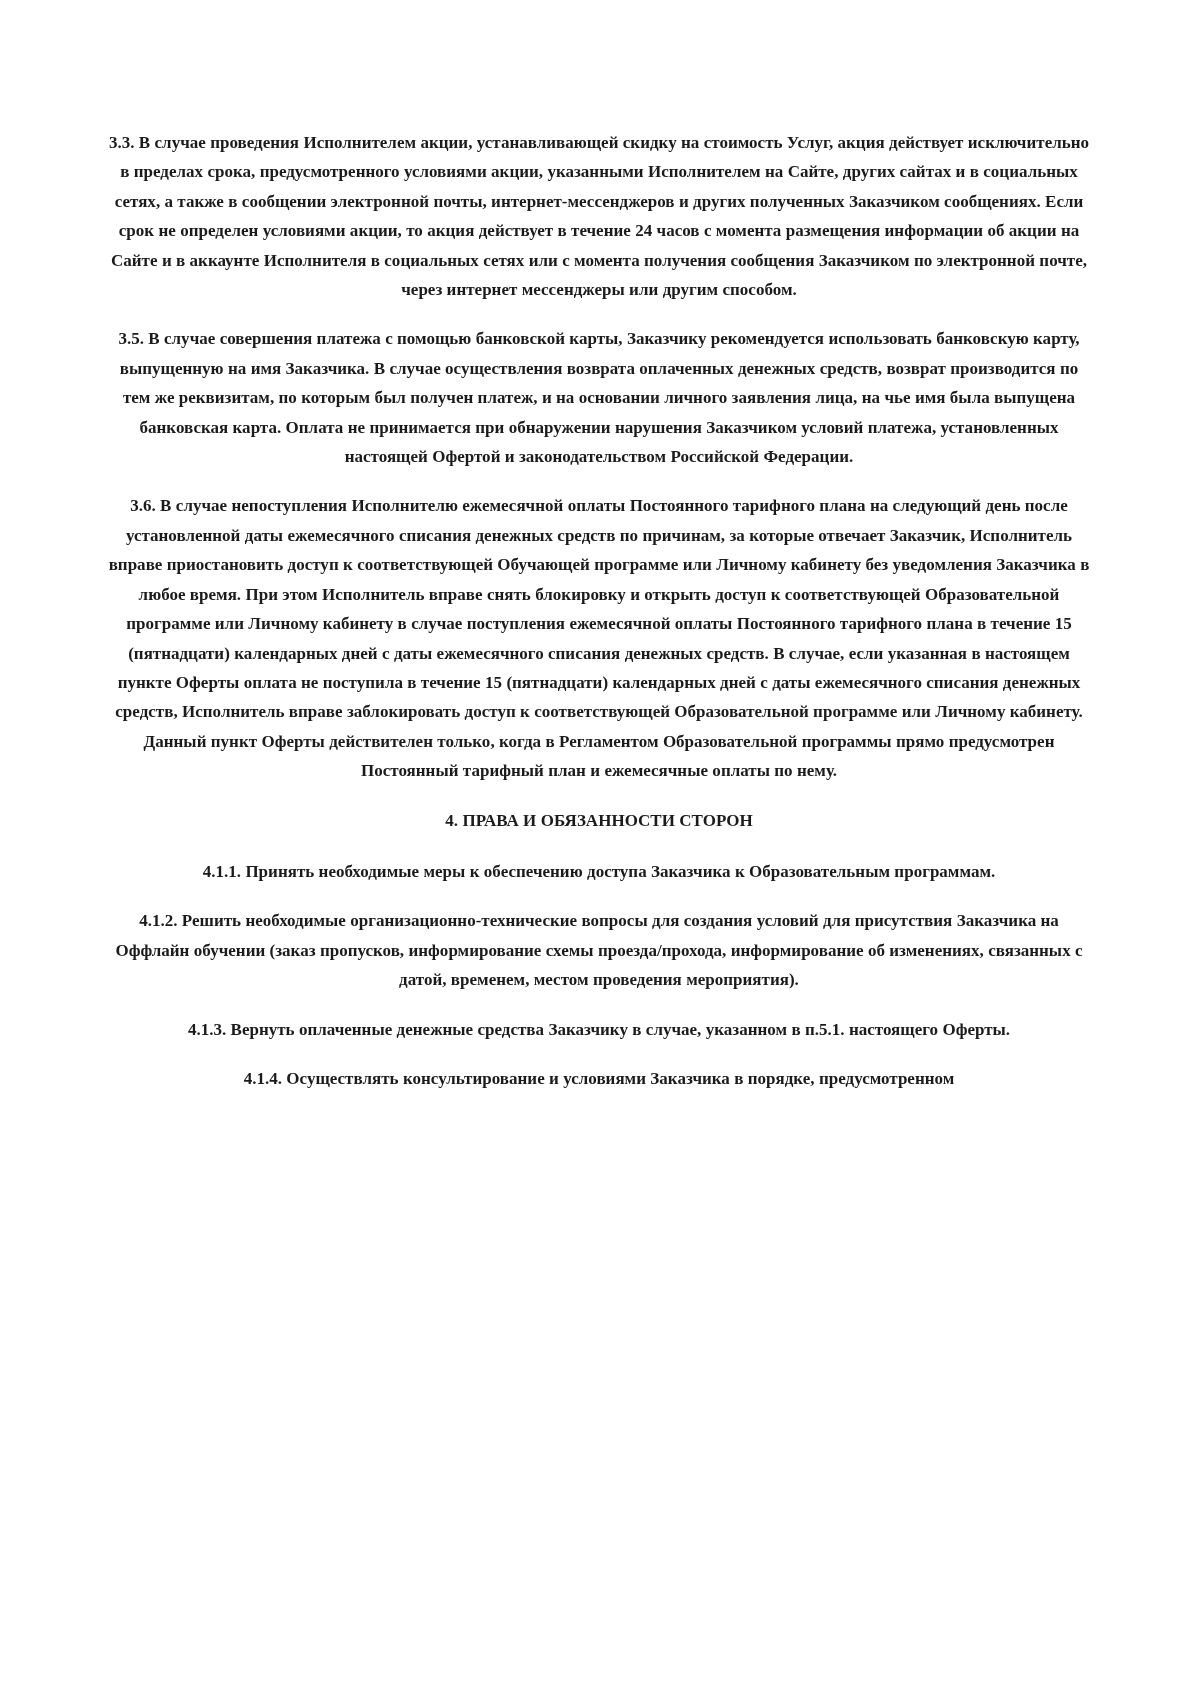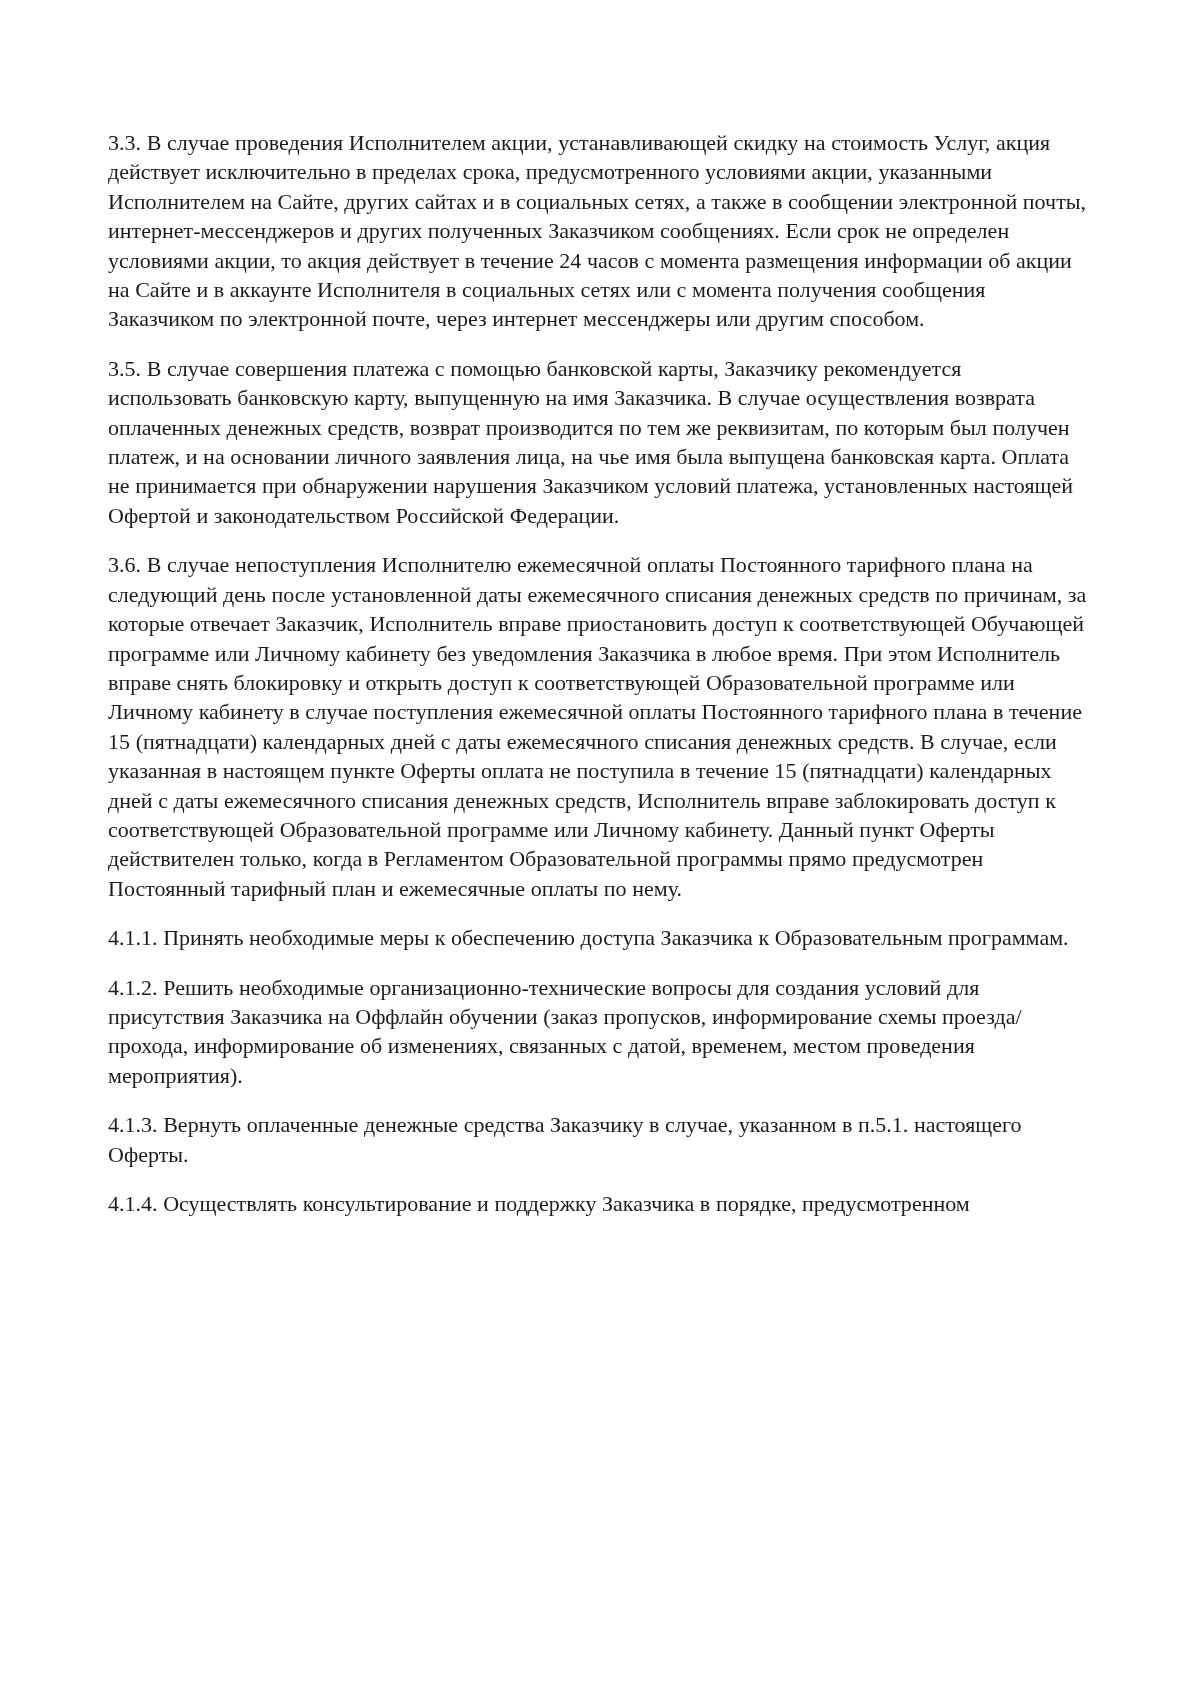--- a/index.html
+++ b/index.html
@@ -23,28 +23,29 @@
     background: #ffffff;
     box-sizing: border-box;
     padding: 128px 110px 0 108px;
   }
   .doc-body {
     width: 982px;
   }
   p.para {
     margin: 0 0 20px 0;
     padding: 0;
-    font-size: 22px;
+    font-size: 17px;
     line-height: 29.4px;
-    text-align: left;
+    text-align: center;
     text-indent: 0;
     white-space: normal;
     word-spacing: 0.1px;
     letter-spacing: 0.01px;
     hyphens: none;
+    font-weight: bold;
   }
   p.para.section-heading {
     margin-top: 4px;
     margin-bottom: 22px;
   }
   p.para:last-child {
     margin-bottom: 0;
   }
 </style>
 </head>
@@ -53,24 +54,25 @@
 <div class="page">
   <div class="doc-body">
 
     <p class="para">3.3. В случае проведения Исполнителем акции, устанавливающей скидку на стоимость Услуг, акция действует исключительно в пределах срока, предусмотренного условиями акции, указанными Исполнителем на Сайте, других сайтах и в социальных сетях, а также в сообщении электронной почты, интернет-мессенджеров и других полученных Заказчиком сообщениях. Если срок не определен условиями акции, то акция действует в течение 24 часов с момента размещения информации об акции на Сайте и в аккаунте Исполнителя в социальных сетях или с момента получения сообщения Заказчиком по электронной почте, через интернет мессенджеры или другим способом.</p>
 
 
     <p class="para">3.5. В случае совершения платежа с помощью банковской карты, Заказчику рекомендуется использовать банковскую карту, выпущенную на имя Заказчика. В случае осуществления возврата оплаченных денежных средств, возврат производится по тем же реквизитам, по которым был получен платеж, и на основании личного заявления лица, на чье имя была выпущена банковская карта. Оплата не принимается при обнаружении нарушения Заказчиком условий платежа, установленных настоящей Офертой и законодательством Российской Федерации.</p>
 
     <p class="para">3.6. В случае непоступления Исполнителю ежемесячной оплаты Постоянного тарифного плана на следующий день после установленной даты ежемесячного списания денежных средств по причинам, за которые отвечает Заказчик, Исполнитель вправе приостановить доступ к соответствующей Обучающей программе или Личному кабинету без уведомления Заказчика в любое время. При этом Исполнитель вправе снять блокировку и открыть доступ к соответствующей Образовательной программе или Личному кабинету в случае поступления ежемесячной оплаты Постоянного тарифного плана в течение 15 (пятнадцати) календарных дней с даты ежемесячного списания денежных средств. В случае, если указанная в настоящем пункте Оферты оплата не поступила в течение 15 (пятнадцати) календарных дней с даты ежемесячного списания денежных средств, Исполнитель вправе заблокировать доступ к соответствующей Образовательной программе или Личному кабинету. Данный пункт Оферты действителен только, когда в Регламентом Образовательной программы прямо предусмотрен Постоянный тарифный план и ежемесячные оплаты по нему.</p>
 
+    <p class="para section-heading">4. ПРАВА И ОБЯЗАННОСТИ СТОРОН</p>
 
 
     <p class="para">4.1.1. Принять необходимые меры к обеспечению доступа Заказчика к Образовательным программам.</p>
 
     <p class="para">4.1.2. Решить необходимые организационно-технические вопросы для создания условий для присутствия Заказчика на Оффлайн обучении (заказ пропусков, информирование схемы проезда/прохода, информирование об изменениях, связанных с датой, временем, местом проведения мероприятия).</p>
 
     <p class="para">4.1.3. Вернуть оплаченные денежные средства Заказчику в случае, указанном в п.5.1. настоящего Оферты.</p>
 
-    <p class="para">4.1.4. Осуществлять консультирование и поддержку Заказчика в порядке, предусмотренном</p>
+    <p class="para">4.1.4. Осуществлять консультирование и условиями Заказчика в порядке, предусмотренном</p>
 
   </div>
 </div>
 
 </body></html>

